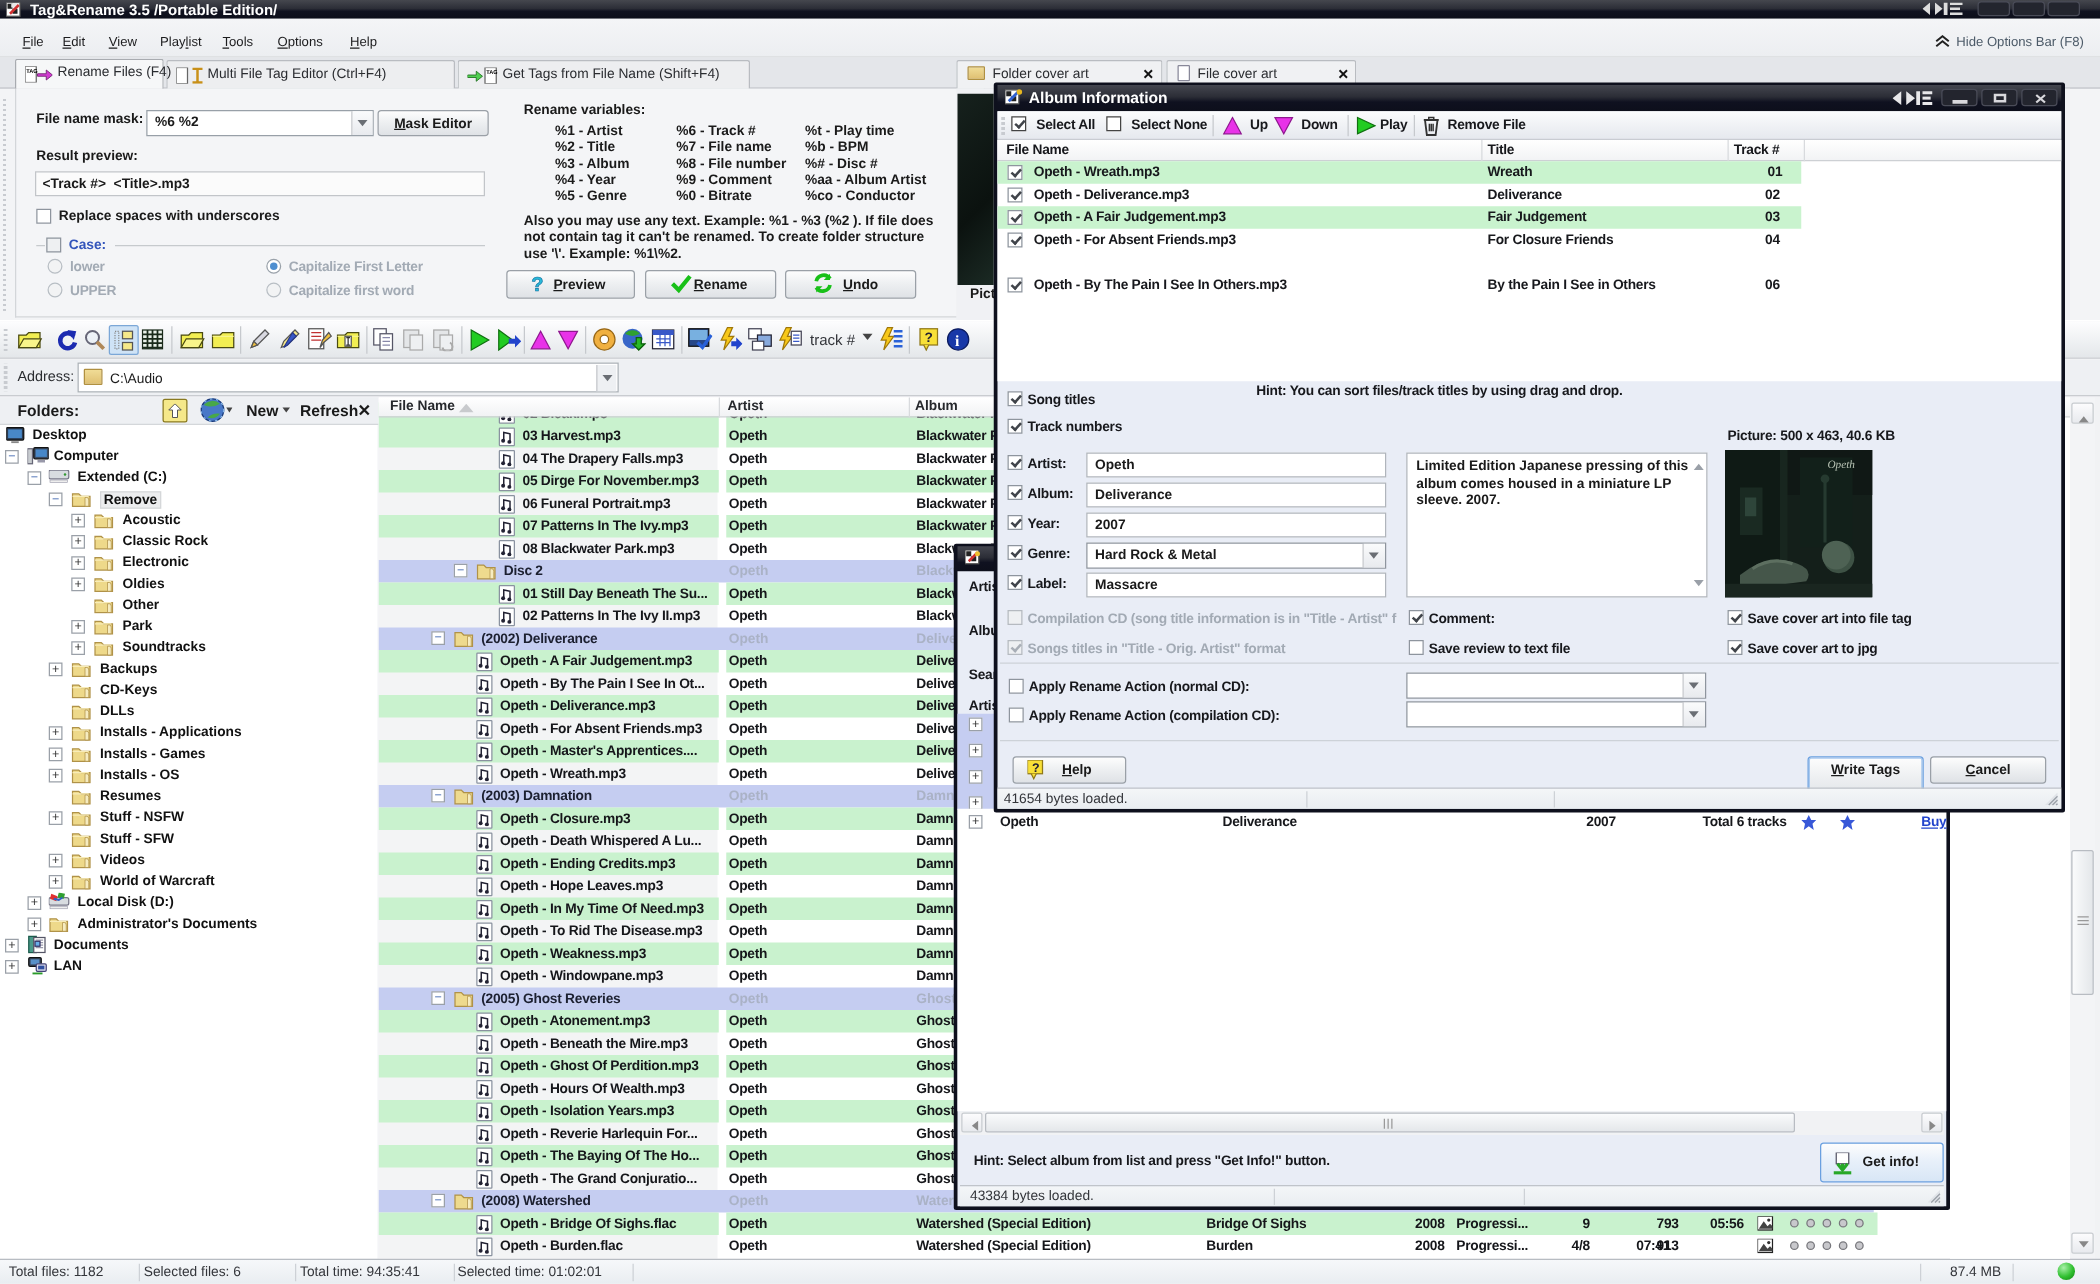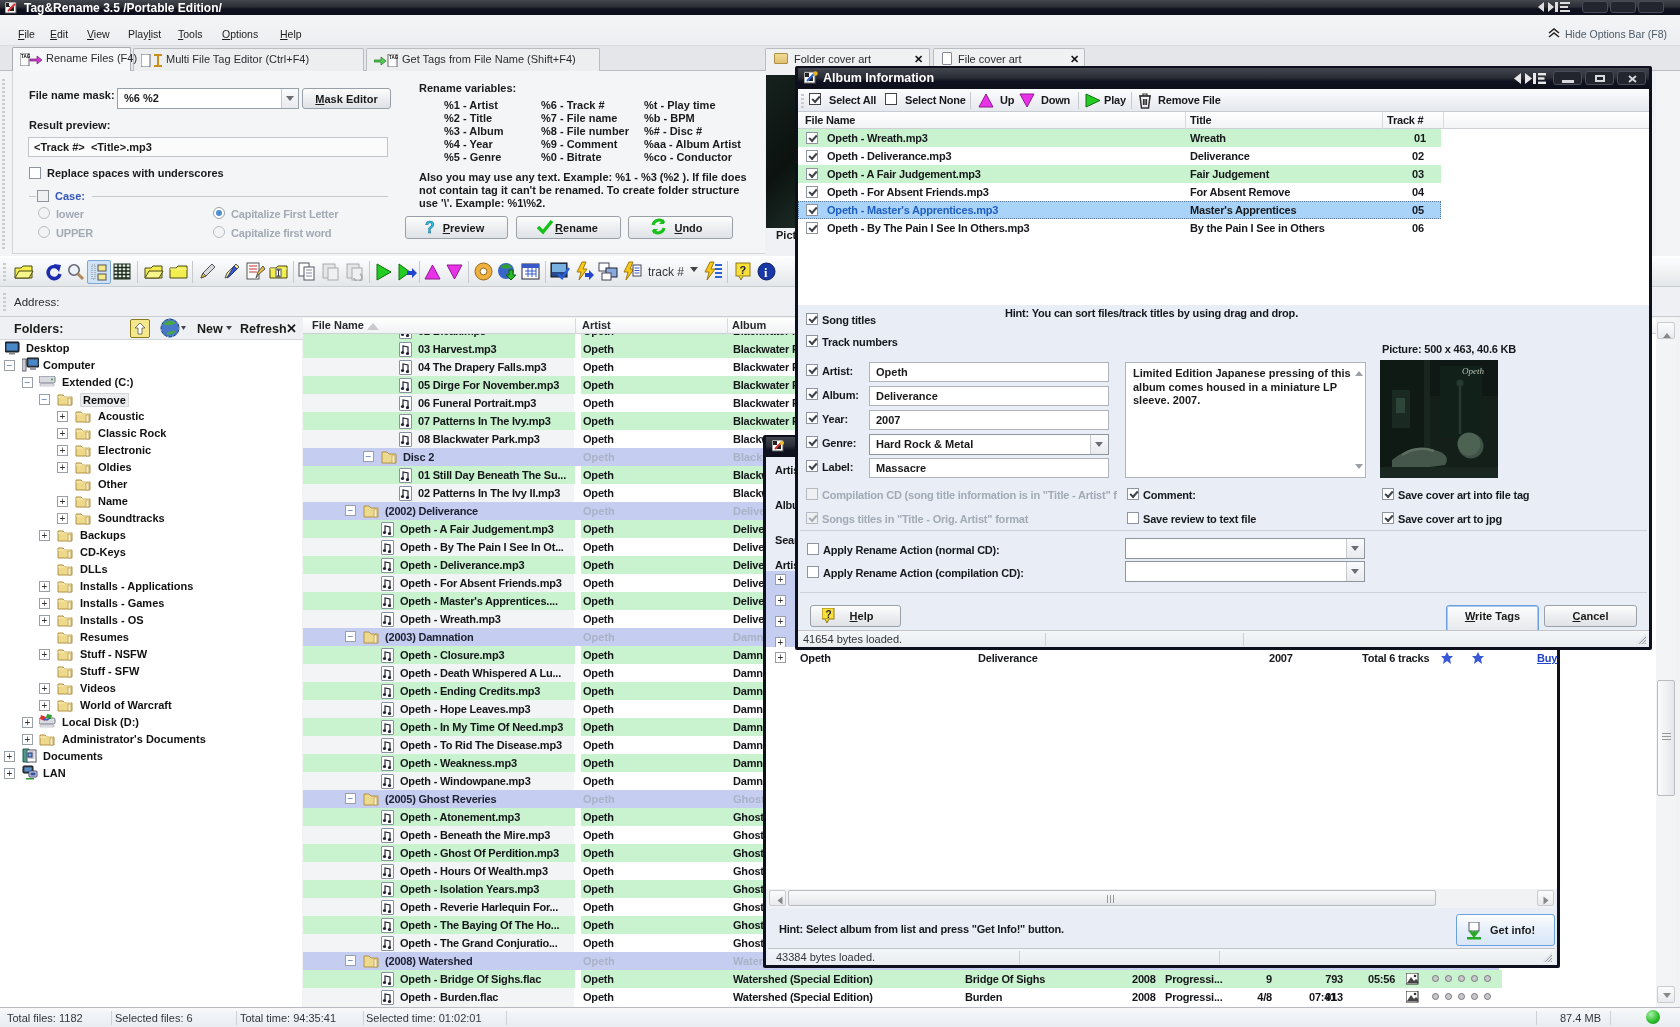--- a/index.html
+++ b/index.html
@@ -323,20 +323,27 @@
       <text x="4.5" y="11.5" font-size="11" font-weight="bold" fill="#223">?</text>
     </svg>
     <svg class="ico" style="left:757px;top:5px" width="19" height="19">
       <circle cx="9.5" cy="9.5" r="8.5" fill="#1838a8" stroke="#0c1c60"></circle>
       <text x="7" y="14.5" font-size="12.5" font-weight="bold" fill="#fff" font-family="serif">i</text>
     </svg>
   </div>
 <div class="a addrbar">
     <span class="a" style="left:3px;top:3px;width:3px;height:22px;background:repeating-linear-gradient(#0000 0 2px,#c8cbd0 2px 4px)"></span>
     <span class="a" style="left:14px;top:8px;font-size:11.5px;color:#2a2c30">Address:</span>
+    <span class="input" style="left:62px;top:2px;width:433px;height:24px;border-color:#aab0b6">
+      <span class="ico" style="left:4px;top:4px;width:15px;height:13px;background:linear-gradient(#f0dc96,#dfc072);border:1px solid #b09040;border-radius:1px"></span>
+      <span class="a" style="left:25px;top:6px;font-size:11px">C:\Audio</span>
+      <span class="combo-a" style="right:1px;top:1px;width:16px;height:21px;background:#eef0f3">
+        <i class="arr-d" style="left:4px;top:8px"></i>
+      </span>
+    </span>
   </div>
 <div class="a fhdr">
     <span class="a b" style="left:14px;top:4px;font-size:12.5px">Folders:</span>
     <span class="a" style="left:130px;top:1px;width:20px;height:19px;background:#f5e88a;border:1px solid #8a7a20;border-radius:2px">
       <svg width="14" height="12" style="position:absolute;left:2px;top:3px">
         <path d="M7 0 L12 5 H9 V11 H5 V5 H2 Z" fill="#fff" stroke="#555" stroke-width=".8"></path>
       </svg>
     </span>
     <span class="a" style="left:160px;top:0px"><svg width="26" height="21">
         <circle cx="10" cy="10" r="9" fill="#4878c8" stroke="#1a3a7a"></circle>
@@ -430,21 +437,21 @@
       </svg>
       <span class="t" style="left:98px;">Other</span>
     </div>
     <div class="trow" style="top:153px">
       <span class="pm" style="left:57px">+</span>
       <svg class="ico" style="left:75px;top:1px" width="16" height="14">
         <path d="M1 3 h5 l2 2 h7 v8 h-14 Z" fill="#eed98a" stroke="#b09248"></path>
         <path d="M1 5 h13" stroke="#f8ecb8"></path>
         <path d="M11 6 v7 h3 v-5 q0-2 -1.5-2 Z" fill="#f6ecc0" stroke="#b09248" stroke-width=".6"></path>
       </svg>
-      <span class="t" style="left:98px;">Name</span>
+      <span class="t" style="left:98px;">Park</span>
     </div>
     <div class="trow" style="top:170px">
       <span class="pm" style="left:57px">+</span>
       <svg class="ico" style="left:75px;top:1px" width="16" height="14">
         <path d="M1 3 h5 l2 2 h7 v8 h-14 Z" fill="#eed98a" stroke="#b09248"></path>
         <path d="M1 5 h13" stroke="#f8ecb8"></path>
         <path d="M11 6 v7 h3 v-5 q0-2 -1.5-2 Z" fill="#f6ecc0" stroke="#b09248" stroke-width=".6"></path>
       </svg>
       <span class="t" style="left:98px;">Soundtracks</span>
     </div>
@@ -1352,28 +1359,22 @@
         </div>
         <div class="a" style="left:0;top:53px;width:643px;height:18px;background:#c9f3ce;">
           <span class="ck ckm" style="left:8px;top:3px"></span>
           <span class="dtext" style="left:29px;top:3px;">Opeth - A Fair Judgement.mp3</span>
           <span class="dtext" style="left:392px;top:3px">Fair Judgement</span>
           <span class="dtext" style="left:614px;top:3px">03</span>
         </div>
         <div class="a" style="left:0;top:71px;width:643px;height:18px;">
           <span class="ck ckm" style="left:8px;top:3px"></span>
           <span class="dtext" style="left:29px;top:3px;">Opeth - For Absent Friends.mp3</span>
-          <span class="dtext" style="left:392px;top:3px">For Absent Remove</span>
+          <span class="dtext" style="left:392px;top:3px">For Closure Friends</span>
           <span class="dtext" style="left:614px;top:3px">04</span>
-        </div>
-        <div class="a" style="left:0;top:89px;width:643px;height:18px;background:#a9d3f8;outline:1px dotted #5a7a9a;outline-offset:-1px;">
-          <span class="ck ckm" style="left:8px;top:3px"></span>
-          <span class="dtext" style="left:29px;top:3px;color:#1f5fc0;">Opeth - Master's Apprentices.mp3</span>
-          <span class="dtext" style="left:392px;top:3px">Master's Apprentices</span>
-          <span class="dtext" style="left:614px;top:3px">05</span>
         </div>
         <div class="a" style="left:0;top:107px;width:643px;height:18px;">
           <span class="ck ckm" style="left:8px;top:3px"></span>
           <span class="dtext" style="left:29px;top:3px;">Opeth - By The Pain I See In Others.mp3</span>
           <span class="dtext" style="left:392px;top:3px">By the Pain I See in Others</span>
           <span class="dtext" style="left:614px;top:3px">06</span>
         </div>
       </div>
       <span class="dtext" style="left:207px;top:218px">Hint: You can sort files/track titles by using drag and drop.</span>
       <span class="ck ckm" style="left:8px;top:224px"></span>

